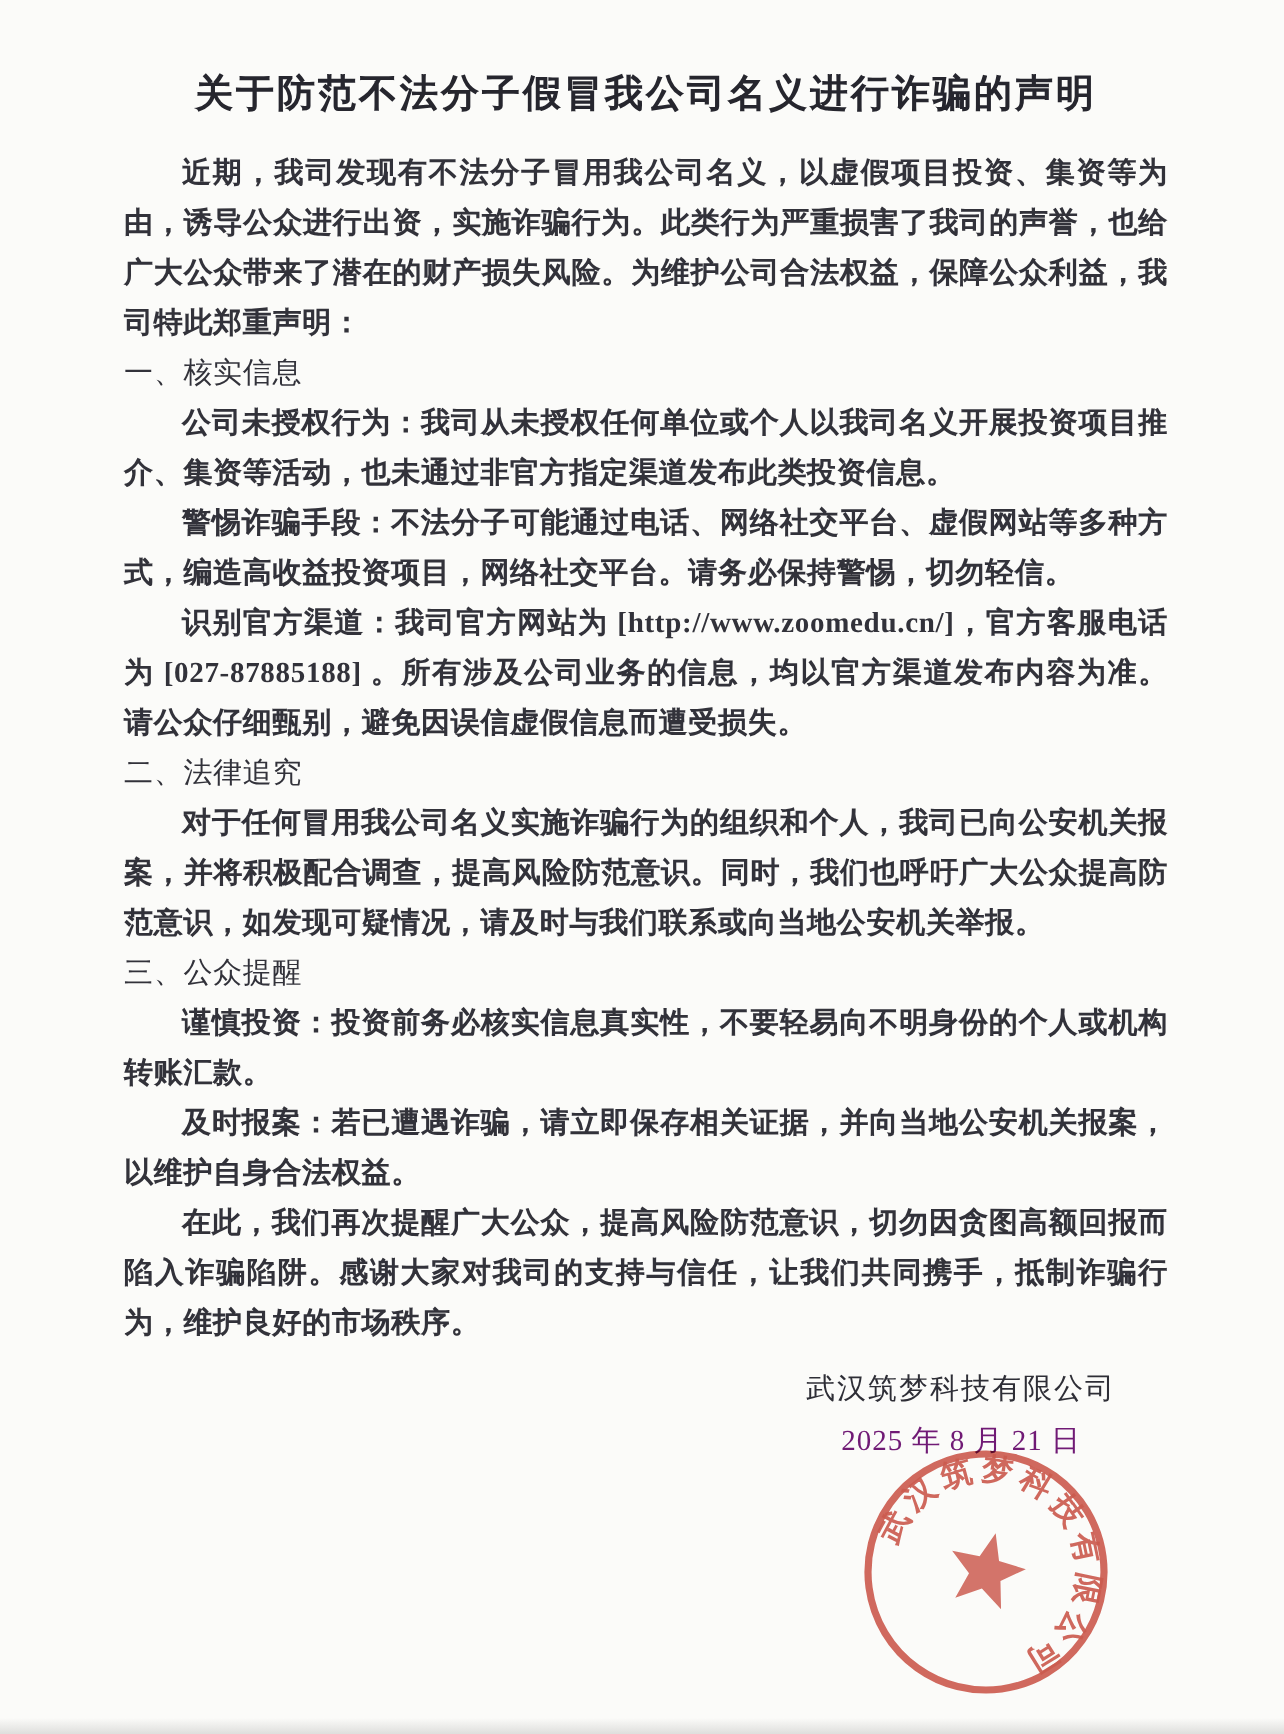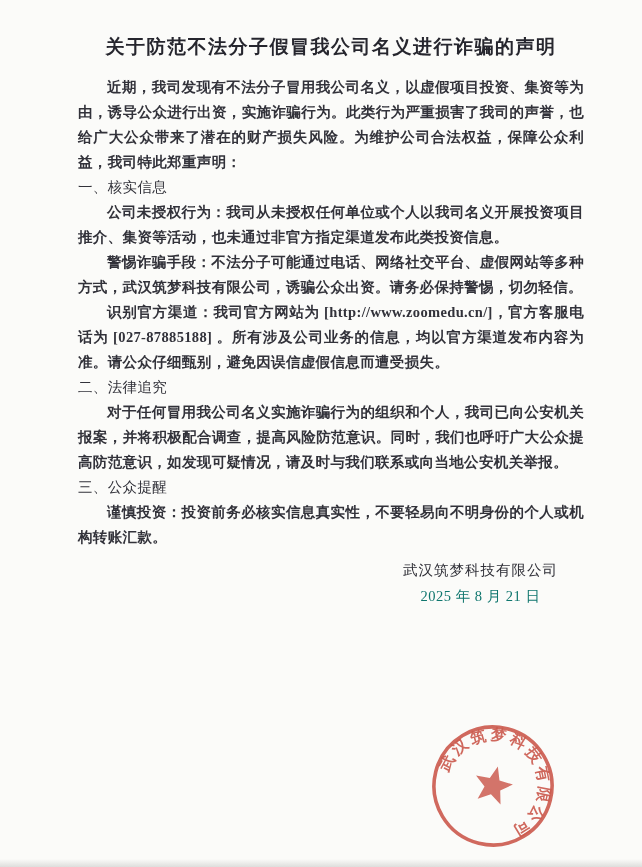--- a/index.html
+++ b/index.html
@@ -16,21 +16,21 @@
     box-sizing:border-box;
   }
   .page::after{ 
     content:"";
     position:absolute;left:0;bottom:0;width:100%;height:8px;
     background:linear-gradient(to bottom, rgba(0,0,0,0), rgba(90,90,88,0.18));
     pointer-events:none;
   }
   .content{
     box-sizing:border-box;
-    padding:34px 58px 0 78px;
+    padding:34px 58px 0 62px;
     color:#32323a;
   }
   .doc-title{
     margin:0 0 15px 0;
     font-size:19px;
     font-weight:bold;
     letter-spacing:1.5px;
     text-align:center;
     color:#26262e;
     white-space:nowrap;
@@ -64,21 +64,21 @@
   .sig-company{
     font-size:14.5px;
     line-height:25px;
     letter-spacing:1px;
     color:#2e2e36;
   }
   .sig-date{
     font-size:14.5px;
     line-height:26px;
     letter-spacing:0.5px;
-    color:#0f766e;
+    color:#701a75;
   }
   .stamp{
     position:absolute;
     left:429px;
     top:722px;
     width:128px;
     height:128px;
     transform:rotate(14deg);
     opacity:0.82;
     pointer-events:none;
@@ -90,28 +90,30 @@
 
 <div class="page">
   <div class="content">
 
     <h1 class="doc-title">关于防范不法分子假冒我公司名义进行诈骗的声明</h1>
 
     <p class="para indent">近期，我司发现有不法分子冒用我公司名义，以虚假项目投资、集资等为由，诱导公众进行出资，实施诈骗行为。此类行为严重损害了我司的声誉，也给广大公众带来了潜在的财产损失风险。为维护公司合法权益，保障公众利益，我司特此郑重声明：</p>
 
     <h2 class="sec-heading">一、核实信息</h2>
     <p class="para indent">公司未授权行为：我司从未授权任何单位或个人以我司名义开展投资项目推介、集资等活动，也未通过非官方指定渠道发布此类投资信息。</p>
-    <p class="para indent">警惕诈骗手段：不法分子可能通过电话、网络社交平台、虚假网站等多种方式，武汉筑梦科技有限公司，诱骗公众出资。请务必保持警惕，切勿轻信。</p>
+    <p class="para indent">警惕诈骗手段：不法分子可能通过电话、网络社交平台、虚假网站等多种方式，编造高收益投资项目，网络社交平台。请务必保持警惕，切勿轻信。</p>
     <p class="para indent">识别官方渠道：我司官方网站为 [http://www.zoomedu.cn/]，官方客服电话为 [027-87885188] 。所有涉及公司业务的信息，均以官方渠道发布内容为准。请公众仔细甄别，避免因误信虚假信息而遭受损失。</p>
 
     <h2 class="sec-heading">二、法律追究</h2>
     <p class="para indent">对于任何冒用我公司名义实施诈骗行为的组织和个人，我司已向公安机关报案，并将积极配合调查，提高风险防范意识。同时，我们也呼吁广大公众提高防范意识，如发现可疑情况，请及时与我们联系或向当地公安机关举报。</p>
 
     <h2 class="sec-heading">三、公众提醒</h2>
     <p class="para indent">谨慎投资：投资前务必核实信息真实性，不要轻易向不明身份的个人或机构转账汇款。</p>
+    <p class="para indent">及时报案：若已遭遇诈骗，请立即保存相关证据，并向当地公安机关报案，以维护自身合法权益。</p>
+    <p class="para indent">在此，我们再次提醒广大公众，提高风险防范意识，切勿因贪图高额回报而陷入诈骗陷阱。感谢大家对我司的支持与信任，让我们共同携手，抵制诈骗行为，维护良好的市场秩序。</p>
 
     <div class="signature">
       <div class="signature-inner">
         <div class="sig-company">武汉筑梦科技有限公司</div>
         <div class="sig-date">2025 年 8 月 21 日</div>
       </div>
     </div>
   </div>
 
   <svg class="stamp" viewBox="0 0 128 128" xmlns="http://www.w3.org/2000/svg">

